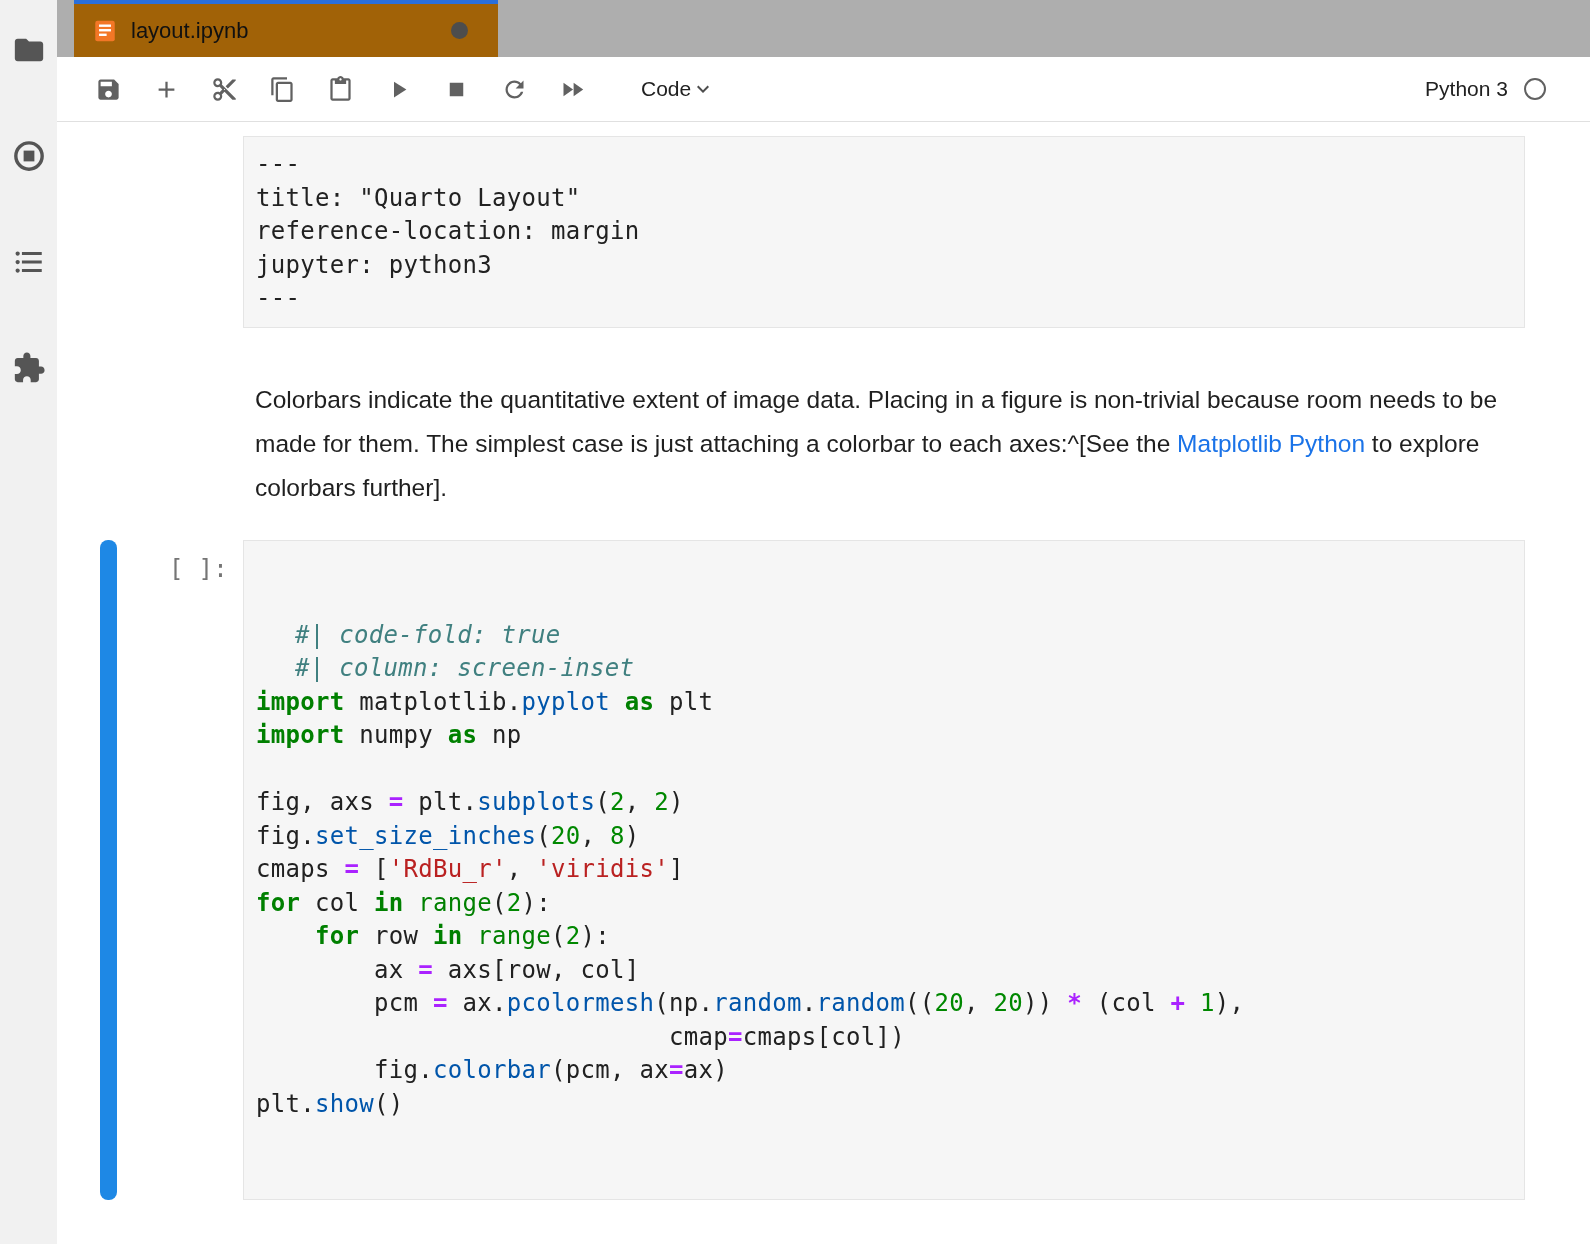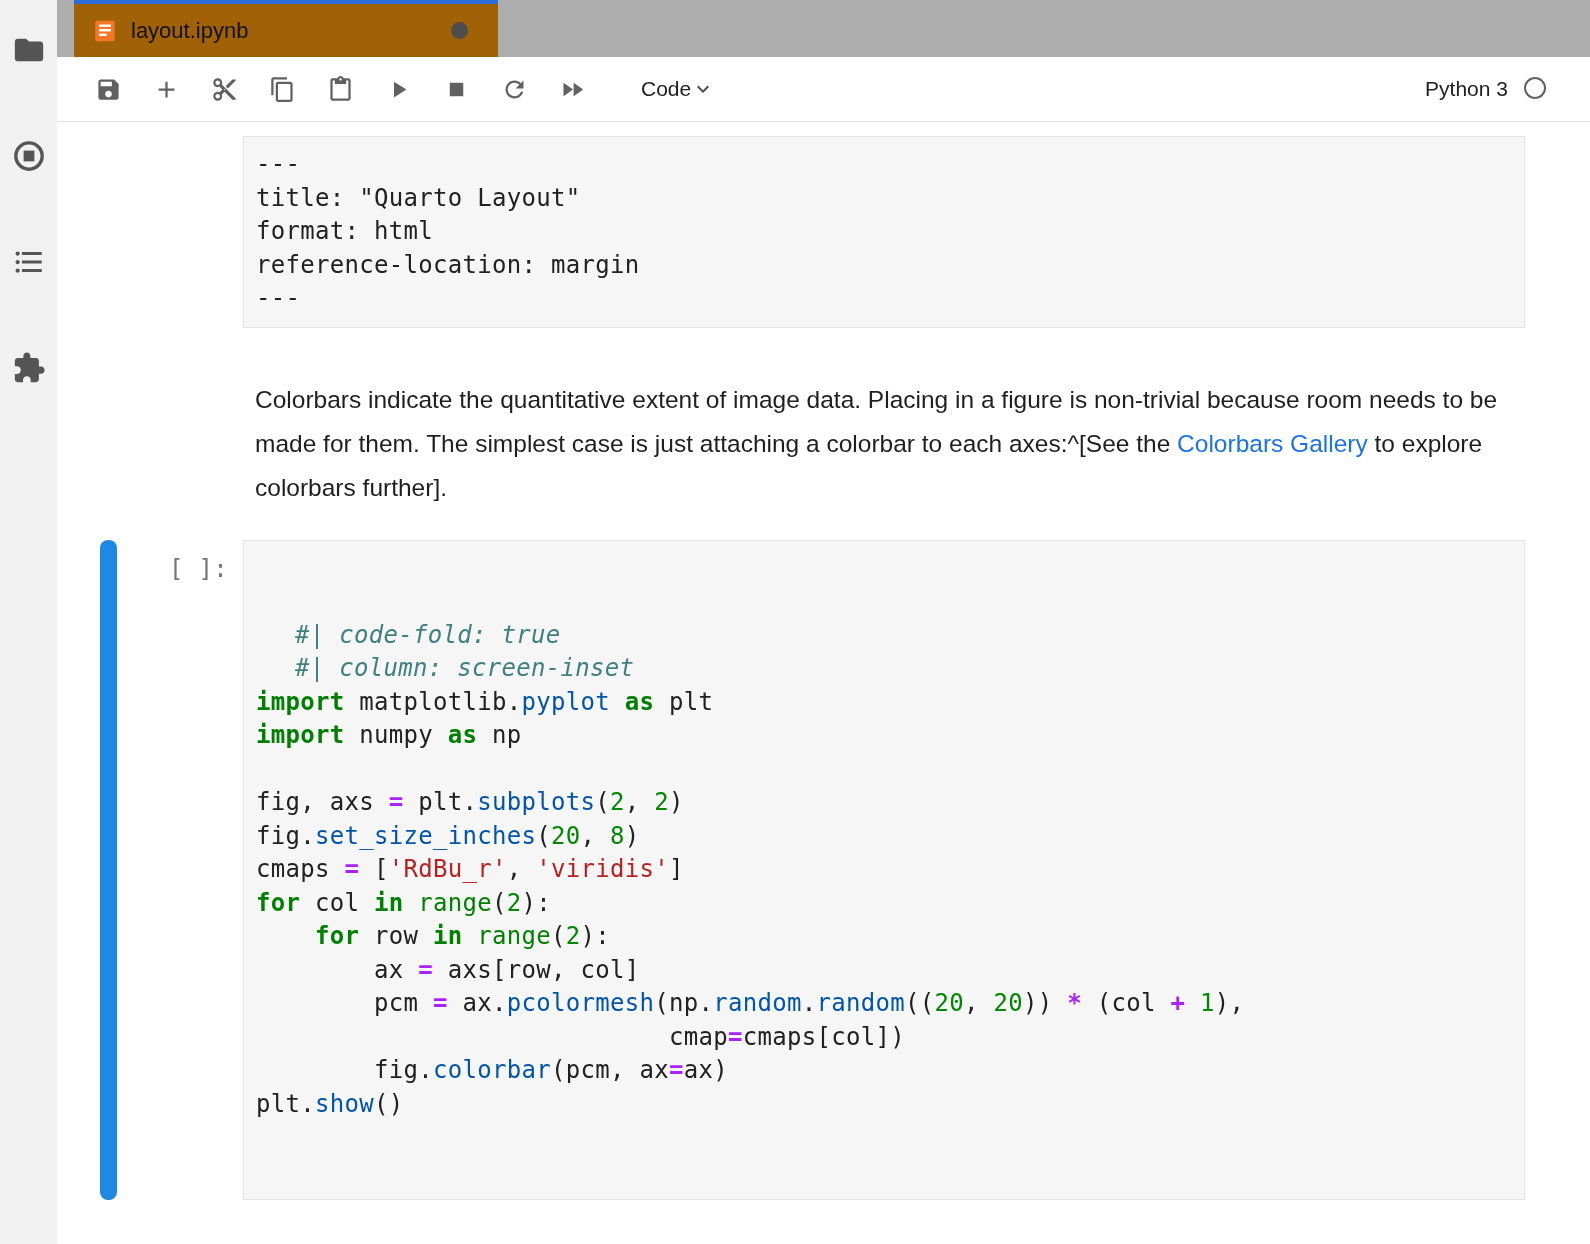--- a/index.html
+++ b/index.html
@@ -38,21 +38,21 @@
     background:#ffffff; border-bottom:1px solid #e0e0e0;
     display:flex; align-items:center; padding:0 44px 0 34px; gap:24px;
   }
   .tool-btn { width:34px; height:34px; display:flex; align-items:center; justify-content:center; color:#616161; cursor:pointer; }
   .tool-btn svg { width:27px; height:27px; display:block; }
   .celltype {
     margin-left:28px; display:flex; align-items:center; 
     font-size:21px; color:#212121; cursor:pointer;
   }
   .celltype svg { width:24px; height:24px; color:#4d4d4d; }
-  .kernel { margin-left:auto; display:flex; align-items:flex-start; gap:16px; font-size:21px; color:#212121; }
+  .kernel { margin-left:auto; display:flex; align-items:center; gap:16px; font-size:21px; color:#212121; }
   .kernel-circle { width:22px; height:22px; border:2.5px solid #616161; border-radius:50%; }
 
   
   .content {
     position:absolute; left:57px; right:0; top:122px; bottom:0;
     background:#ffffff; overflow:hidden;
   }
 
   .mono, .code-box, .prompt {
     font-family:"DejaVu Sans Mono", monospace;
@@ -190,25 +190,25 @@
     </div>
     <div class="kernel">
       <span>Python 3</span>
       <span class="kernel-circle"></span>
     </div>
   </div>
 
   <main class="content">
 
     <div class="raw-cell">
-      <div class="mono"><div class="cm-line">---</div><div class="cm-line">title: "Quarto Layout"</div><div class="cm-line">format: html</div><div class="cm-line">reference-location: margin</div><div class="cm-line">---</div></div>
+      <div class="mono"><div class="cm-line">---</div><div class="cm-line">title: "Quarto Layout"</div><div class="cm-line">reference-location: margin</div><div class="cm-line">jupyter: python3</div><div class="cm-line">---</div></div>
     </div>
 
     <div class="md">
-      <p><span>Colorbars indicate the quantitative extent of image data. Placing in a figure is non-trivial because room needs to be made for them. The simplest case is just attaching a colorbar to each axes:^[See the </span><a>Colorbars Gallery</a><span> to explore colorbars further].</span></p>
+      <p><span>Colorbars indicate the quantitative extent of image data. Placing in a figure is non-trivial because room needs to be made for them. The simplest case is just attaching a colorbar to each axes:^[See the </span><a>Matplotlib Python</a><span> to explore colorbars further].</span></p>
     </div>
 
     <div class="code-area">
       <div class="collapser"></div>
       <div class="prompt">[ ]:</div>
       <div class="code-box">
         <div><div class="cm-line"><span class="tk-c">#| code-fold: true</span></div><div class="cm-line"><span class="tk-c">#| column: screen-inset</span></div><div class="cm-line"><span class="tk-k">import</span><span> matplotlib.</span><span class="tk-p">pyplot</span><span> </span><span class="tk-k">as</span><span> plt</span></div><div class="cm-line"><span class="tk-k">import</span><span> numpy </span><span class="tk-k">as</span><span> np</span></div><div class="cm-line"> </div><div class="cm-line"><span>fig, axs </span><span class="tk-o">=</span><span> plt.</span><span class="tk-p">subplots</span><span>(</span><span class="tk-n">2</span><span>, </span><span class="tk-n">2</span><span>)</span></div><div class="cm-line"><span>fig.</span><span class="tk-p">set_size_inches</span><span>(</span><span class="tk-n">20</span><span>, </span><span class="tk-n">8</span><span>)</span></div><div class="cm-line"><span>cmaps </span><span class="tk-o">=</span><span> [</span><span class="tk-s">'RdBu_r'</span><span>, </span><span class="tk-s">'viridis'</span><span>]</span></div><div class="cm-line"><span class="tk-k">for</span><span> col </span><span class="tk-k">in</span><span> </span><span class="tk-b">range</span><span>(</span><span class="tk-n">2</span><span>):</span></div><div class="cm-line"><span>    </span><span class="tk-k">for</span><span> row </span><span class="tk-k">in</span><span> </span><span class="tk-b">range</span><span>(</span><span class="tk-n">2</span><span>):</span></div><div class="cm-line"><span>        ax </span><span class="tk-o">=</span><span> axs[row, col]</span></div><div class="cm-line"><span>        pcm </span><span class="tk-o">=</span><span> ax.</span><span class="tk-p">pcolormesh</span><span>(np.</span><span class="tk-p">random</span><span>.</span><span class="tk-p">random</span><span>((</span><span class="tk-n">20</span><span>, </span><span class="tk-n">20</span><span>)) </span><span class="tk-o">*</span><span> (col </span><span class="tk-o">+</span><span> </span><span class="tk-n">1</span><span>),</span></div><div class="cm-line"><span>                            cmap</span><span class="tk-o">=</span><span>cmaps[col])</span></div><div class="cm-line"><span>        fig.</span><span class="tk-p">colorbar</span><span>(pcm, ax</span><span class="tk-o">=</span><span>ax)</span></div><div class="cm-line"><span>plt.</span><span class="tk-p">show</span><span>()</span></div></div>
       </div>
     </div>
 

